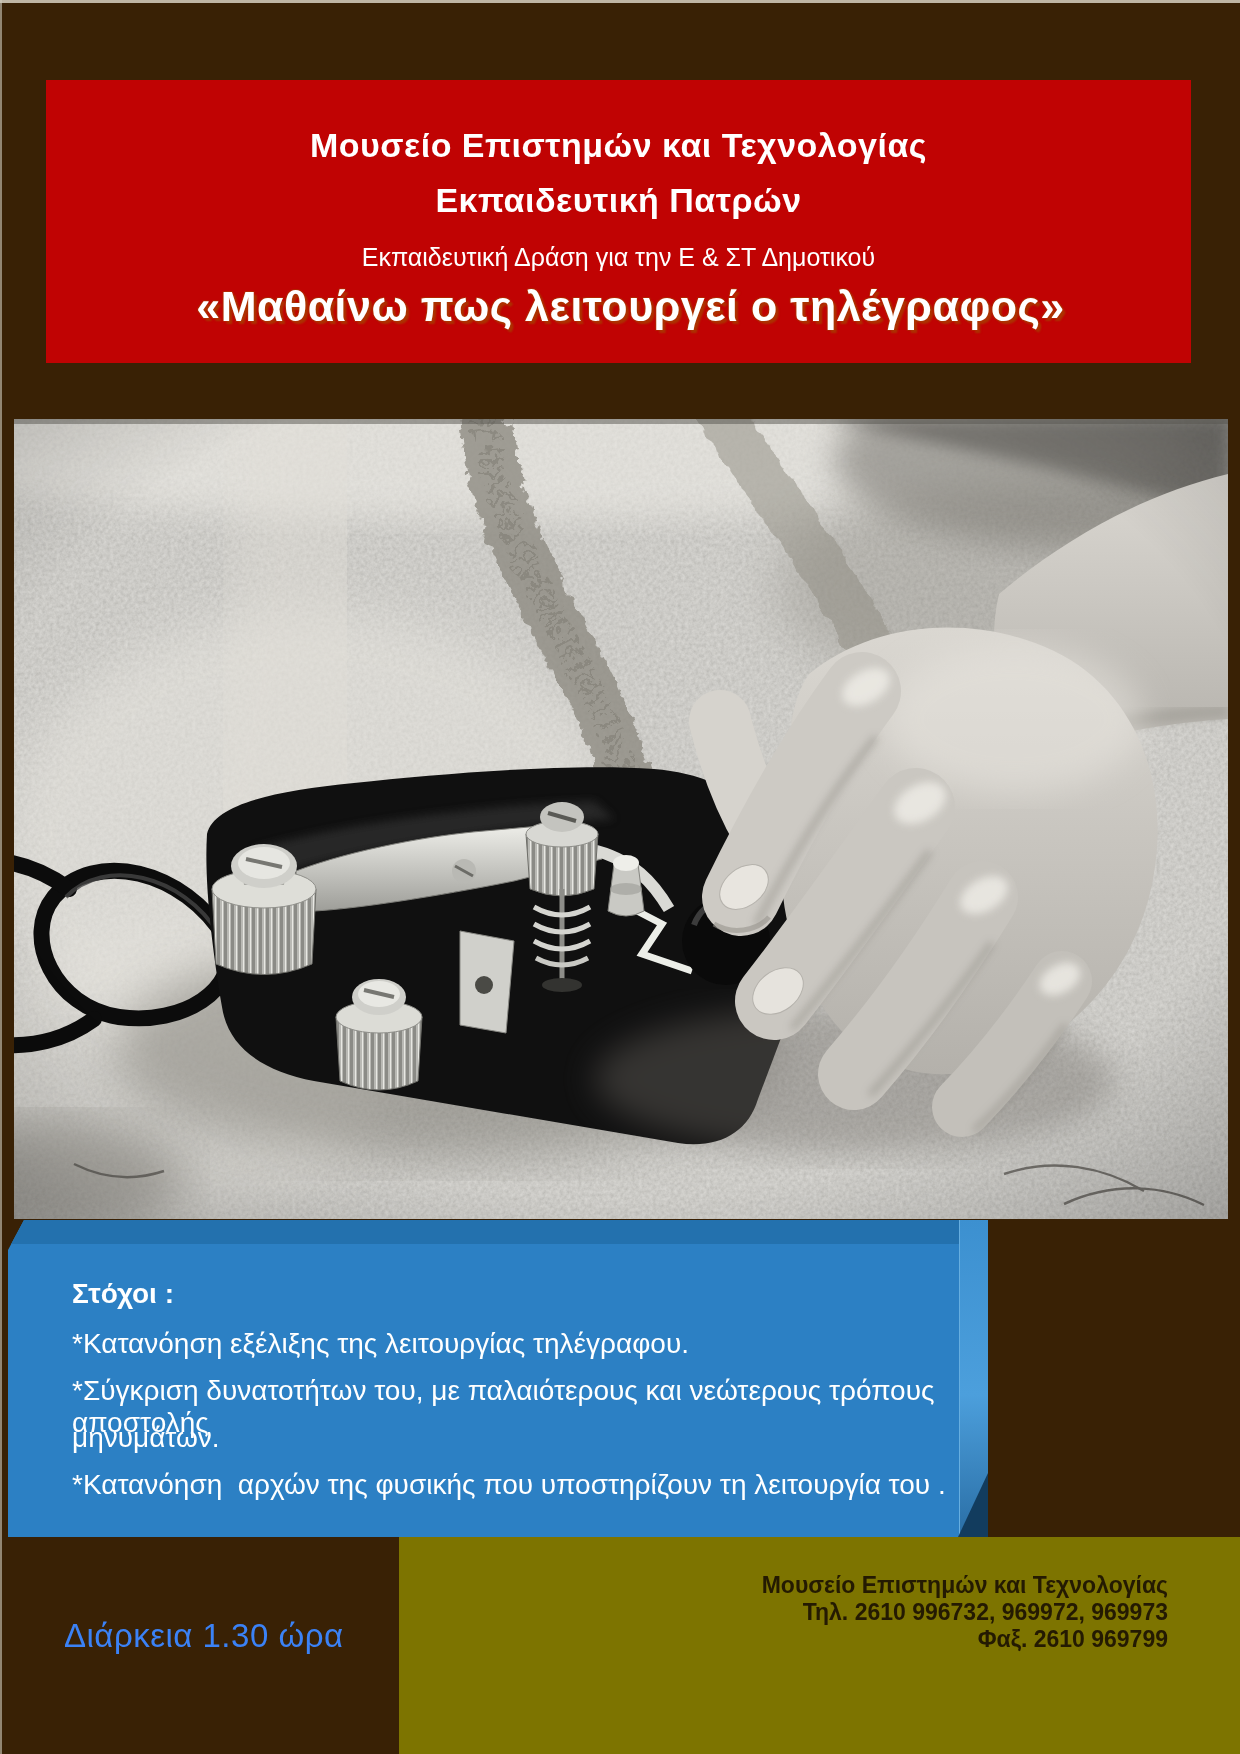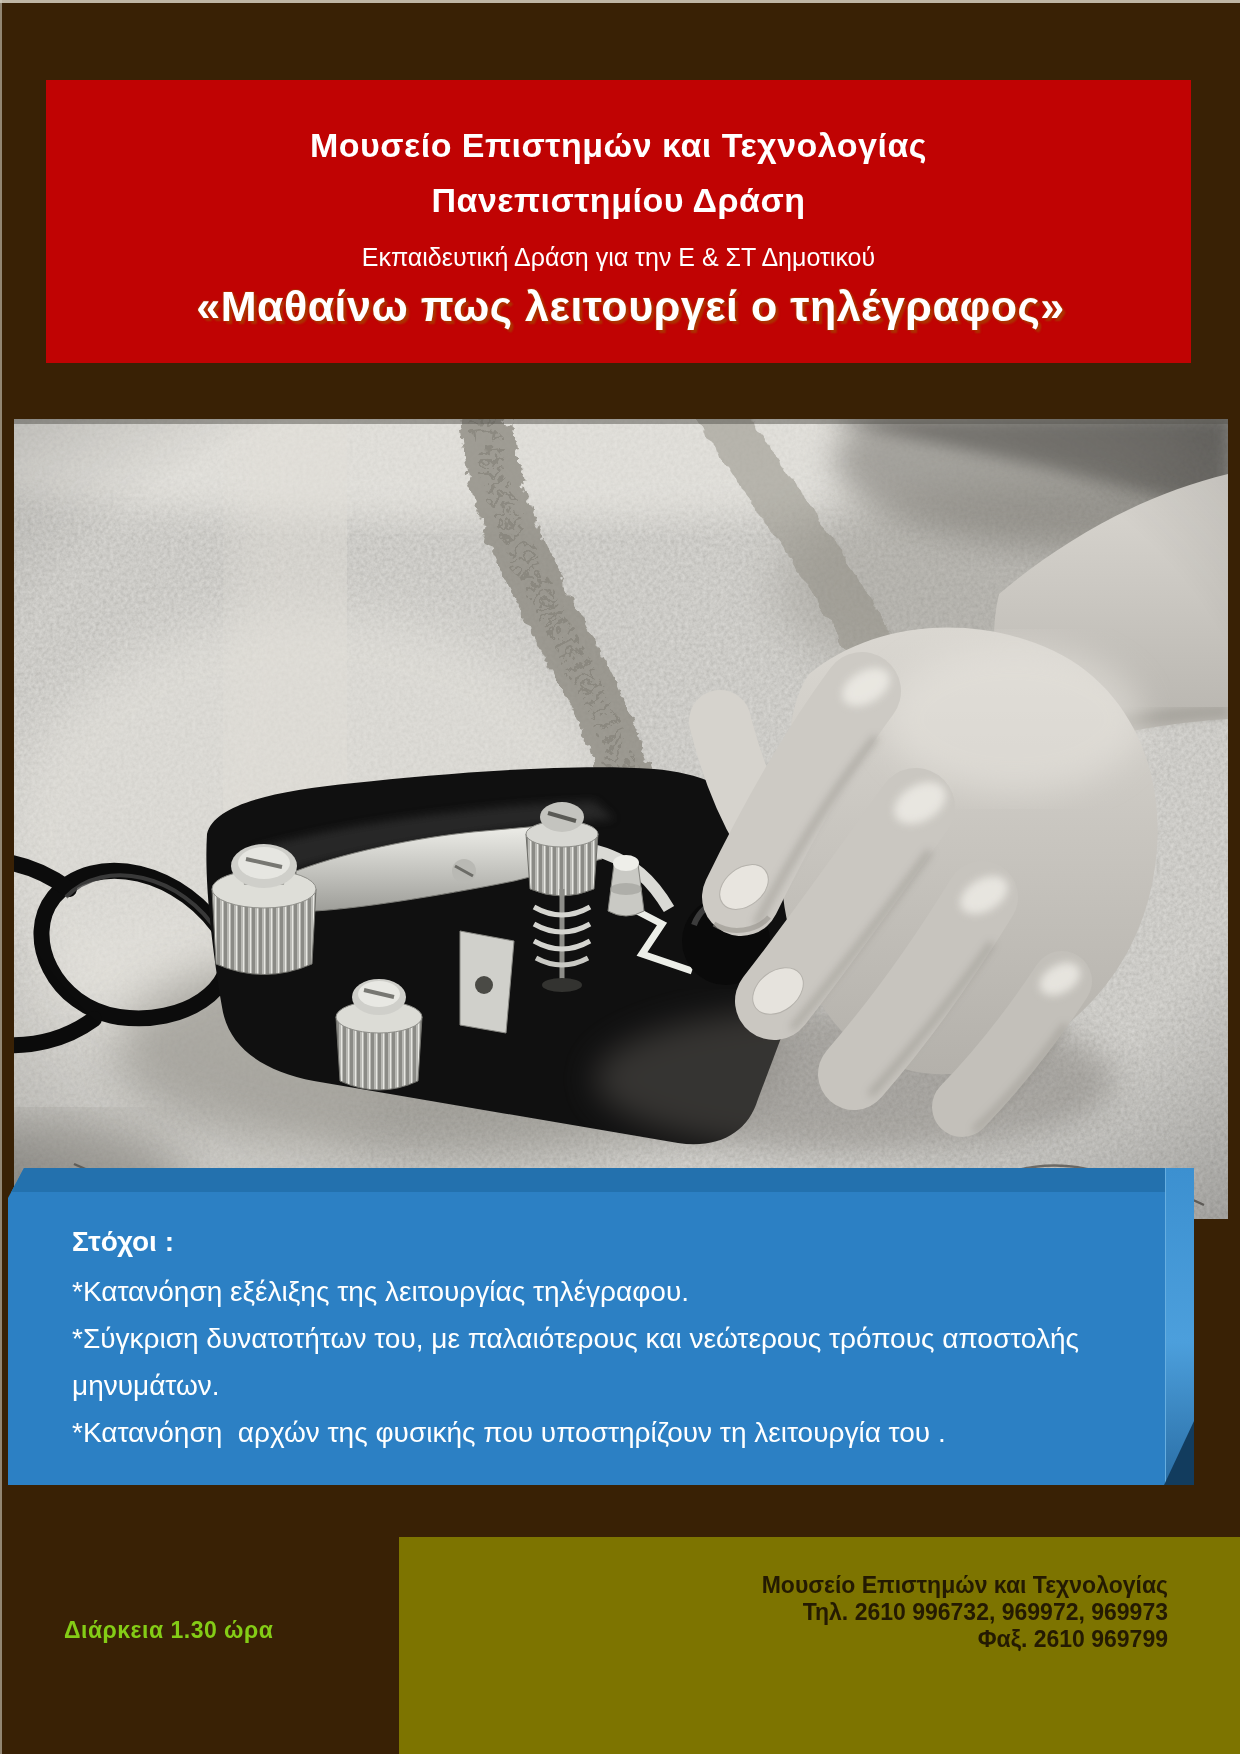--- a/index.html
+++ b/index.html
@@ -24,21 +24,21 @@
                 1px -1px 0 rgba(170,55,0,.45), -1px 1px 0 rgba(170,55,0,.45);
     margin-left:12px;
   }
 
   
   .photo{position:absolute;left:14px;top:419px;width:1214px;height:800px;background:#c7c5c0;overflow:hidden;}
   .photo svg{display:block;}
 
   
   .goals-box{
-    position:absolute;left:8px;top:1168px;width:1186px;height:317px;
+    position:absolute;left:8px;top:1220px;width:980px;height:317px;
     background:#2C80C4;
     clip-path:polygon(16px 0, 100% 0, 100% 100%, 0 100%, 0 30px);
   }
   .goals-bevel-top{position:absolute;left:0;top:0;width:100%;height:24px;background:#2371AE;}
   .goals-bevel-right{
     position:absolute;right:0;top:0;width:28px;height:100%;
     background:linear-gradient(180deg,#3c90d0 0%,#4c9fdc 55%,#2a6ea5 100%);
     border-left:1px solid #66aee0;
   }
   .goals-corner{
@@ -48,37 +48,37 @@
   .goals-box .g{position:absolute;left:64px;color:#fff;white-space:pre-wrap;font-size:28px;}
   .g-head{top:58px;font-size:31px;font-weight:bold;}
   .g-l0{top:108px;}
   .g-l1{top:155px;}
   .g-l2{top:202px;}
   .g-l3{top:249px;}
 
   
   .olive-panel{position:absolute;left:399px;top:1537px;width:841px;height:217px;background:#7D7400;}
   .duration{
-    position:absolute;left:64px;top:1617px;color:#84cc16;
-    font-size:23px;font-weight:bold;letter-spacing:.5px;
+    position:absolute;left:64px;top:1617px;color:#3b82f6;
+    font-size:33px;font-weight:normal;letter-spacing:.5px;
   }
   .contact{
     position:absolute;right:72px;top:1572px;text-align:right;
     color:#241A02;font-size:23px;font-weight:bold;line-height:27px;letter-spacing:0;
   }
 </style>
 </head>
 <body>
 
 <div class="edge-top"></div>
 <div class="edge-left"></div>
 
 <div class="red-box">
   <div class="t hdr1">Μουσείο Επιστημών και Τεχνολογίας</div>
-  <div class="t hdr2">Πανεπιστημίου Δράση</div>
+  <div class="t hdr2">Εκπαιδευτική Πατρών</div>
   <div class="t hdr-sub">Εκπαιδευτική Δράση για την Ε &amp; ΣΤ Δημοτικού</div>
   <div class="t hdr-activity">«Μαθαίνω πως λειτουργεί ο τηλέγραφος»</div>
 </div>
 
 <div class="photo">
 <svg width="1214" height="800" viewBox="0 0 1214 800" xmlns="http://www.w3.org/2000/svg">
   <defs>
     <linearGradient id="skin" x1="0" y1="0" x2="0" y2="1">
       <stop offset="0" stop-color="#dad7d1"></stop>
           <stop offset="1" stop-color="#b4b1ab"></stop>

